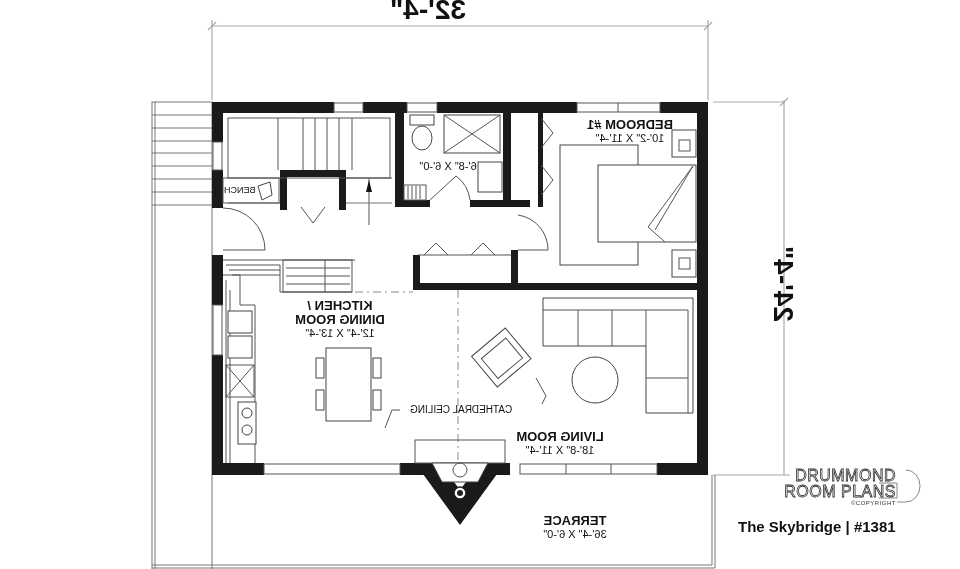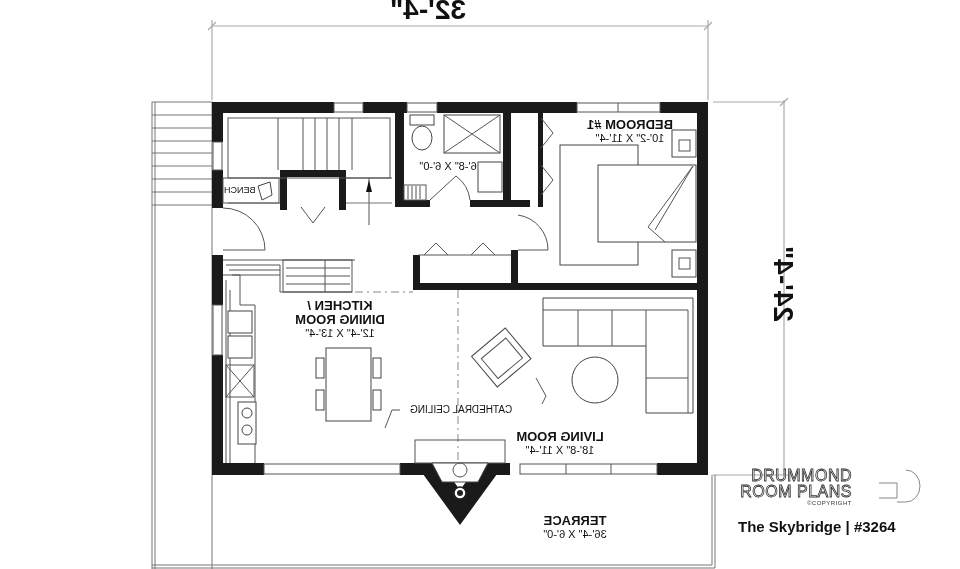--- a/index.html
+++ b/index.html
@@ -8,21 +8,21 @@
   .wall { fill:#1a1a1a; }
   .thin { fill:none; stroke:#555; stroke-width:1; }
   .thin2 { fill:none; stroke:#777; stroke-width:1; }
   .dim { fill:none; stroke:#aaa; stroke-width:1.2; }
   .dash { fill:none; stroke:#888; stroke-width:1; stroke-dasharray:8 4 2 4; }
   .furn { fill:#fff; stroke:#444; stroke-width:1; }
   .lbl { position:absolute; text-align:center; color:#111; white-space:nowrap; transform:scaleX(-1); }
   .room-name { font-weight:bold; font-size:13px; line-height:14px; }
   .room-size { font-size:11px; line-height:12px; }
   .dim-text { position:absolute; font-weight:bold; font-size:28px; color:#111; white-space:nowrap; }
-  .brand { position:absolute; left:712px; top:468px; width:190px; }
+  .brand { position:absolute; left:756px; top:468px; width:190px; }
   .brand-line1, .brand-line2 { font-size:16px; color:#fff; letter-spacing:0.5px; -webkit-text-stroke:0.8px #333; line-height:16px; text-align:right; width:140px; }
   .brand-copy { font-size:6px; color:#333; text-align:right; width:140px; letter-spacing:0.5px; }
   .plan-title { position:absolute; left:738px; top:518px; font-size:15px; font-weight:bold; color:#111; white-space:nowrap; }
 </style>
 </head>
 <body>
 
 <svg id="plan" viewBox="0 0 960 569" xmlns="http://www.w3.org/2000/svg">
 
   <g>
@@ -252,13 +252,13 @@
 </div>
 
 <div class="lbl room-size" style="left:224px; top:184px; font-size:9px;">BENCH</div>
 <div class="lbl room-size" style="left:410px; top:404px; font-size:10px;">CATHEDRAL CEILING</div>
 
 <div class="brand">
   <div class="brand-line1">DRUMMOND</div>
   <div class="brand-line2">ROOM PLANS</div>
   <div class="brand-copy">©COPYRIGHT</div>
 </div>
-<div class="plan-title">The Skybridge | #3264</div>
+<div class="plan-title">The Skybridge | #1381</div>
 
 </body></html>

